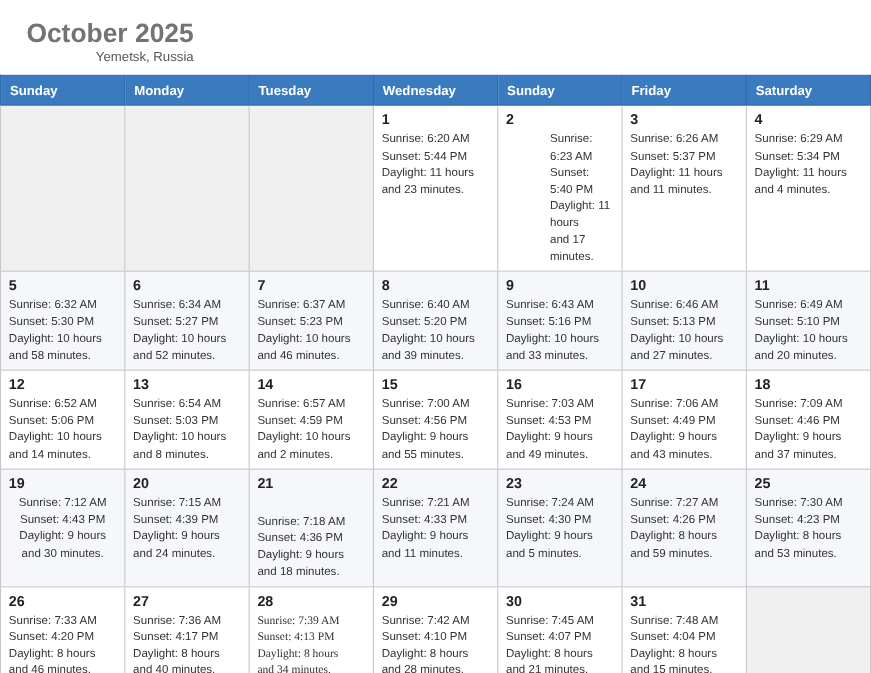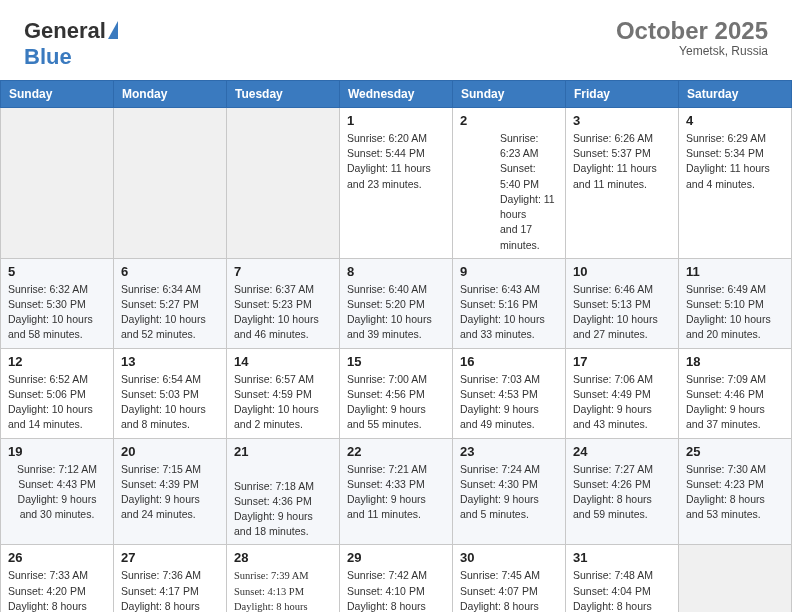--- a/index.html
+++ b/index.html
@@ -106,27 +106,20 @@
     }
     td.empty-cell {
       background: #f0f0f0 !important;
     }
   </style>
 </head>
 <body>
 
 <div class="page">
   <div class="header">
-    <div class="logo">
-      <div class="logo-text">
-        <span class="logo-general">General</span>
-        <div class="logo-triangle"></div>
-      </div>
-      <span class="logo-blue">Blue</span>
-    </div>
     <div class="title-block">
       <div class="title-month">October 2025</div>
       <div class="title-location">Yemetsk, Russia</div>
     </div>
   </div>
 
   <table class="calendar">
     <thead>
       <tr>
       <th>Sunday</th>

